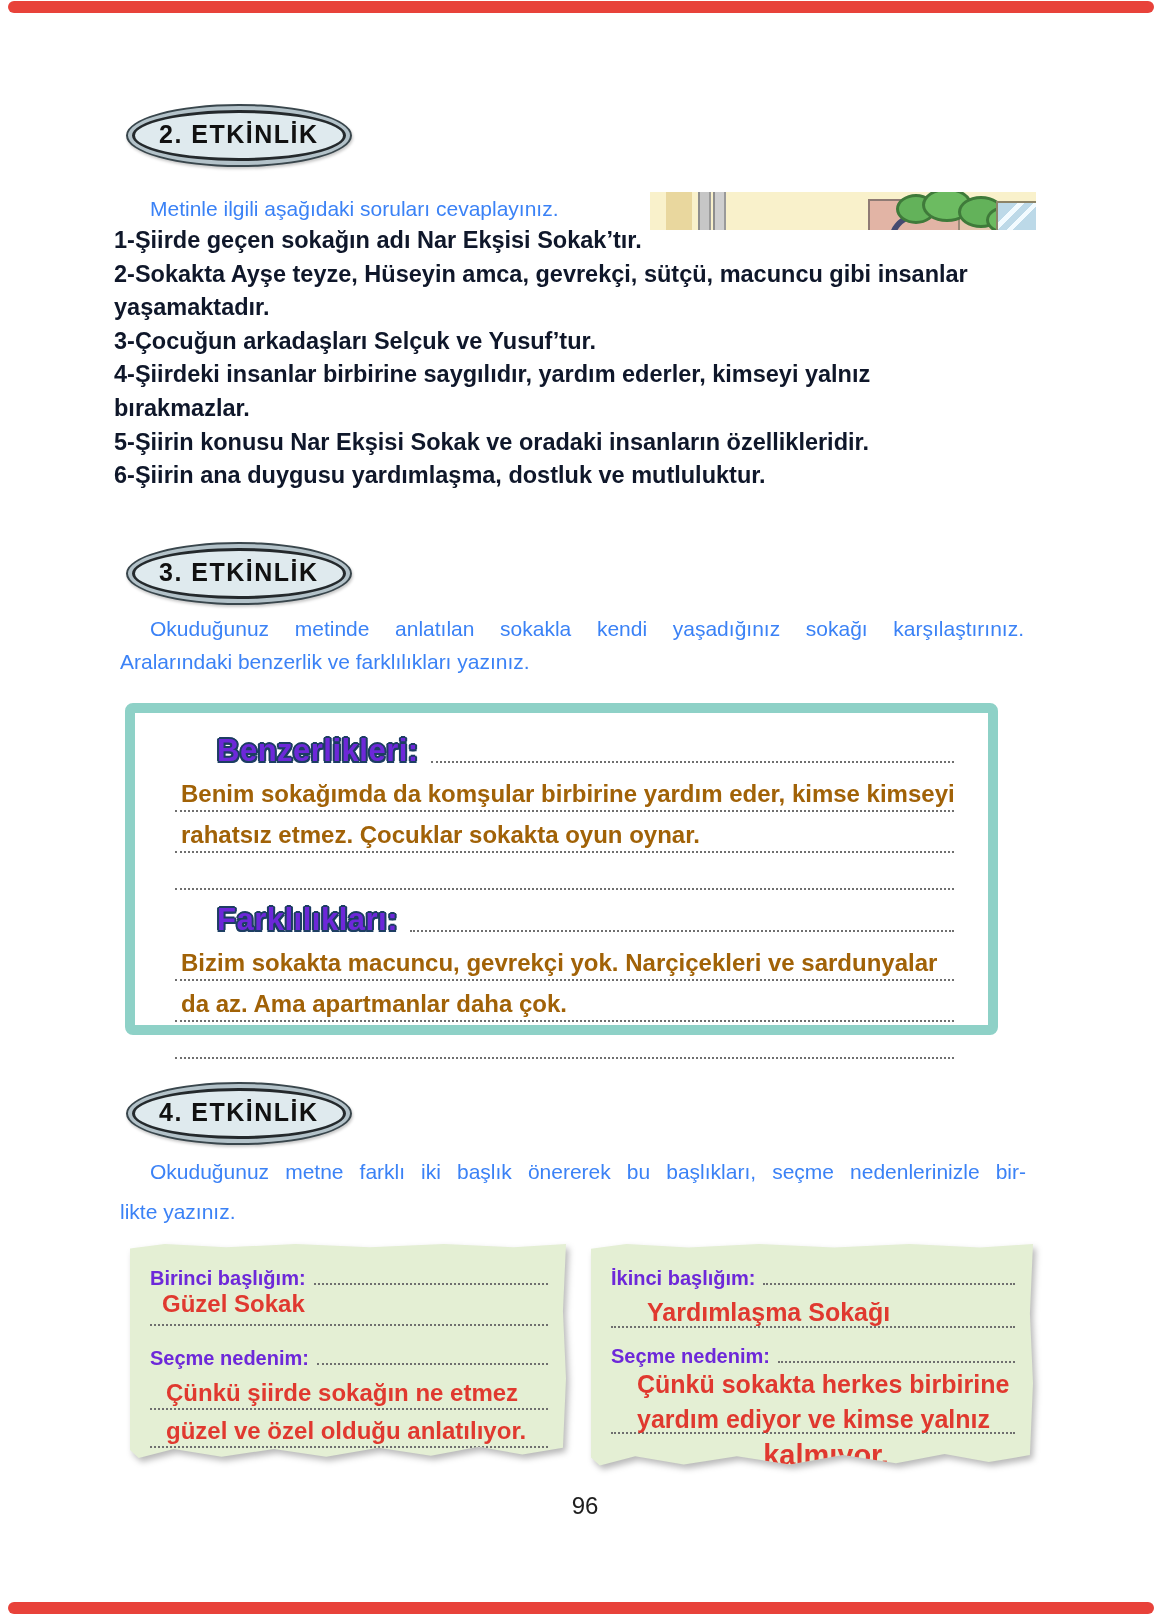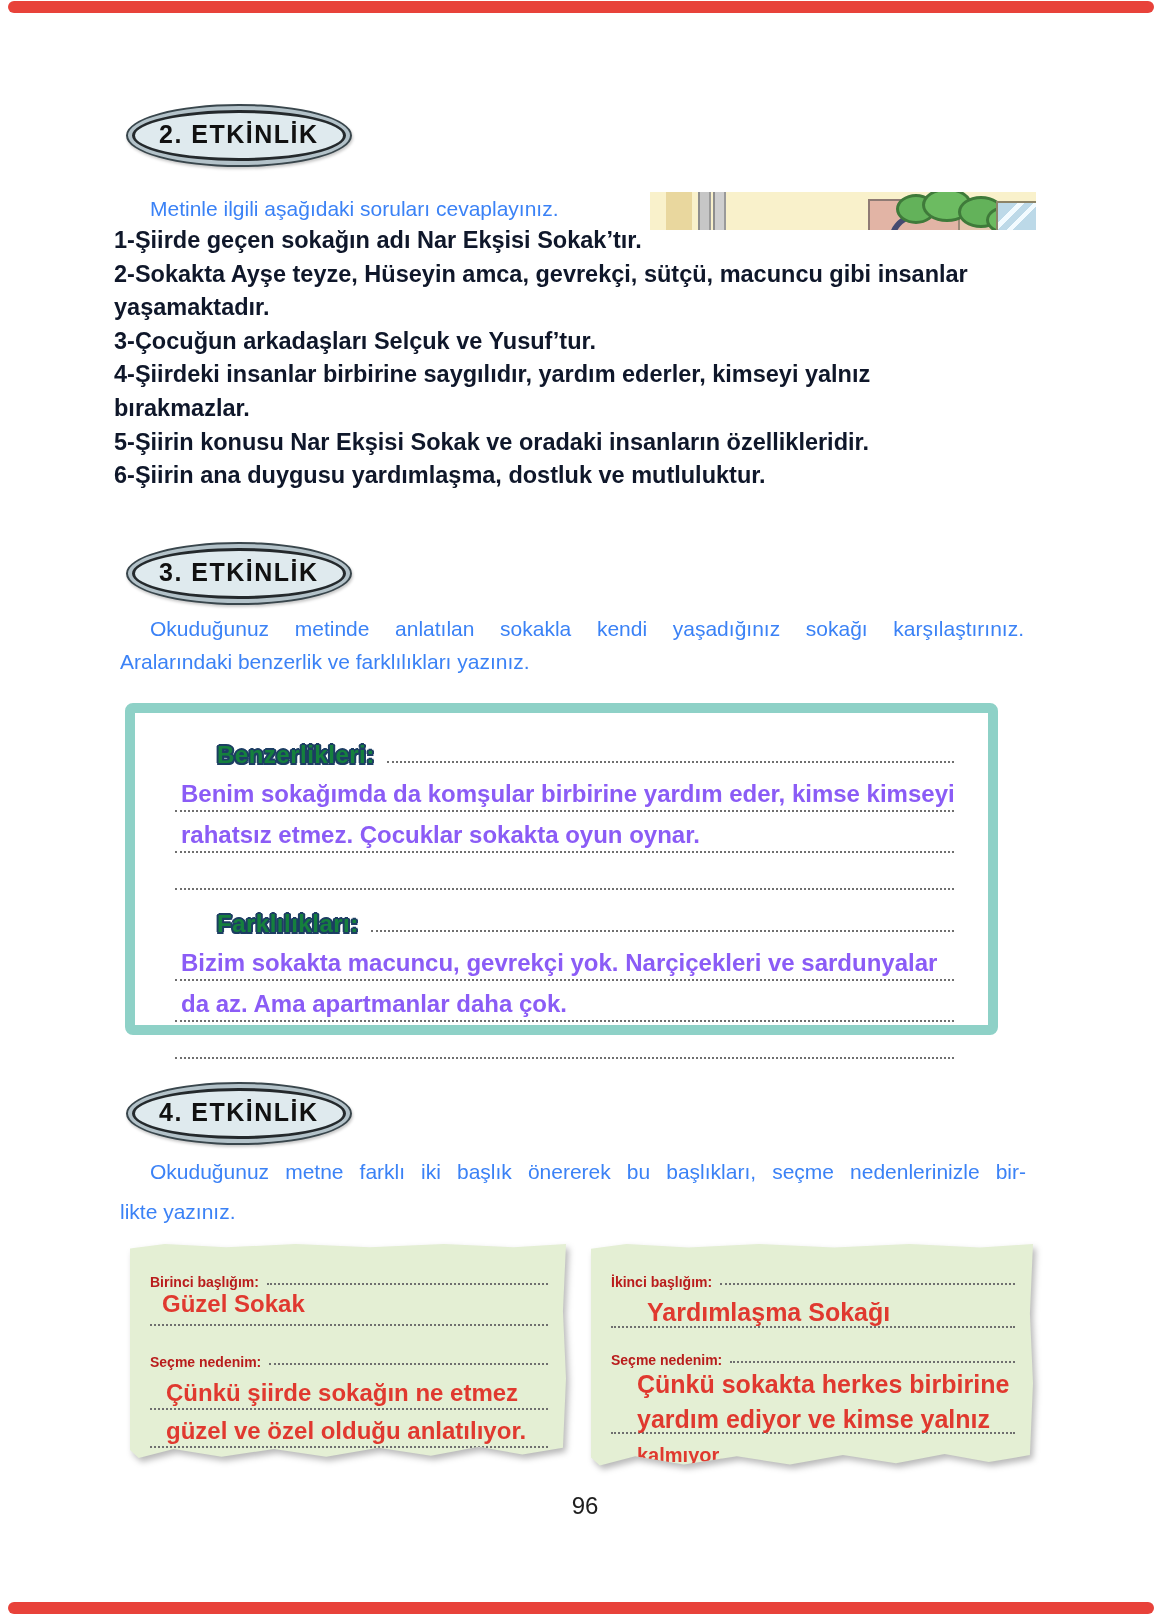--- a/index.html
+++ b/index.html
@@ -33,46 +33,46 @@
   .red-line { color:#0f172a; font-weight:bold; font-size:23.5px; line-height:33.6px; white-space:nowrap; }
 
   
   .writebox {
     position:absolute; left:125px; top:703px; width:873px; height:332px;
     background:#ffffff; border:10px solid #8ed1c7; border-radius:8px;
     box-sizing:border-box; padding:16px 34px 0 40px;
   }
   .label-row { display:flex; align-items:flex-end; height:42px; }
   .sticker {
-    font-weight:bold; font-size:24px; color:#15803d; letter-spacing:.5px;
+    font-weight:bold; font-size:31px; color:#6d28d9; letter-spacing:.5px;
     text-shadow:-1.5px -1.5px 0 #1d3e63, 1.5px -1.5px 0 #1d3e63,
                 -1.5px 1.5px 0 #1d3e63, 1.5px 1.5px 0 #1d3e63,
                  0 2px 0 #1d3e63, 0 -2px 0 #1d3e63,
                  2px 0 0 #1d3e63, -2px 0 0 #1d3e63;
     margin-left:42px; padding-bottom:2px;
   }
   .dots { flex:1; margin:0 0 8px 12px; border-bottom:2.5px dotted #6f6f6f; }
   .wline {
     border-bottom:2.5px dotted #6f6f6f; height:39px; line-height:46px;
-    color:#8b5cf6; font-weight:bold; font-size:24px; padding-left:6px;
+    color:#a16207; font-weight:bold; font-size:24px; padding-left:6px;
     white-space:nowrap;
   }
   .wline.empty { height:35px; }
   .gap8 { height:8px; }
 
   
   .green-wrap { position:absolute; filter:drop-shadow(3px 4px 3px rgba(0,0,0,.28)); }
   .green-box {
     background:#e4efd4; box-sizing:border-box; padding:16px 18px 0 20px;
     clip-path:polygon(0 2%, 8% 0, 22% 1.5%, 38% 0, 55% 1.5%, 72% 0, 88% 1.5%, 100% 0,
                       99.3% 30%, 100% 60%, 99.3% 91%, 90% 94%, 80% 90.5%, 69% 94.5%,
                       57% 91%, 45% 95%, 33% 91.5%, 21% 95%, 10% 91.5%, 2% 95.5%, 0 92%);
   }
   .gb-label-row { display:flex; align-items:flex-end; height:30px; }
-  .gb-label { font-weight:bold; font-size:14px; color:#b91c1c; white-space:nowrap; }
+  .gb-label { font-weight:bold; font-size:20px; color:#6d28d9; white-space:nowrap; }
   .gb-dots { flex:1; margin:0 0 5px 8px; border-bottom:2.5px dotted #6f6f6f; }
   .gb-red { color:#e0392f; font-weight:bold; font-size:24px; white-space:nowrap; }
   .gb-dotline { border-bottom:2.5px dotted #6f6f6f; }
 
   
   .illu { position:absolute; left:650px; top:192px; width:386px; height:38px;
           background:#f9f1cb; overflow:hidden; }
   .illu * { position:absolute; }
   .i-tan   { left:16px; top:0; width:26px; height:38px; background:#e9d79e; }
   .i-pill1 { left:48px; top:0; width:9px; height:38px; background:#c6c6c6; border-left:2px solid #8e8e8e; border-right:2px solid #9a9a9a; }
@@ -191,19 +191,19 @@
         <span class="gb-dots"></span>
       </div>
       <div class="gb-red gb-dotline" style="height:36px; line-height:44px; padding-left:36px; font-size:25px;">Yardımlaşma Sokağı</div>
       <div style="height:10px;"></div>
       <div class="gb-label-row">
         <span class="gb-label">Seçme nedenim:</span>
         <span class="gb-dots"></span>
       </div>
       <div class="gb-red" style="height:32px; line-height:32px; padding-left:26px; font-size:25px;">Çünkü sokakta herkes birbirine</div>
       <div class="gb-red gb-dotline" style="height:32px; line-height:38px; padding-left:26px; font-size:25px;">yardım ediyor ve kimse yalnız</div>
-      <div class="gb-red gb-dotline" style="height:34px; line-height:42px; padding-left:26px; font-size:20px;">kalmıyor.</div>
+      <div class="gb-red gb-dotline" style="height:34px; line-height:42px; padding-left:26px; font-size:29px;text-align:center;">kalmıyor.</div>
     </div>
   </div>
 
   <div class="pagenum">96</div>
 
 </div>
 
 </body></html>

